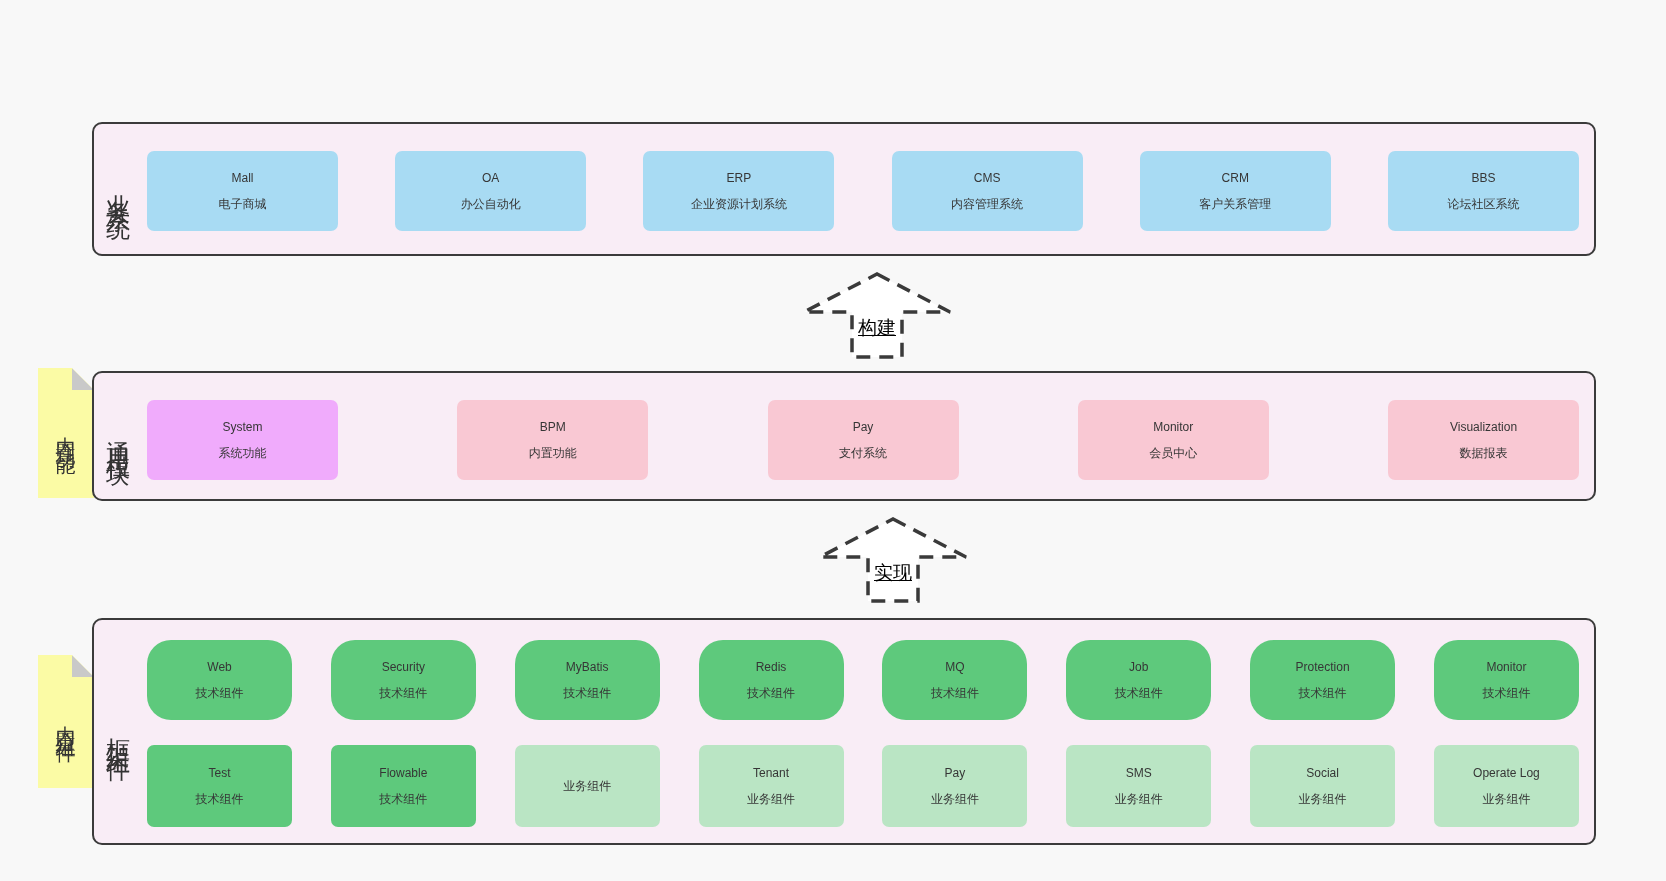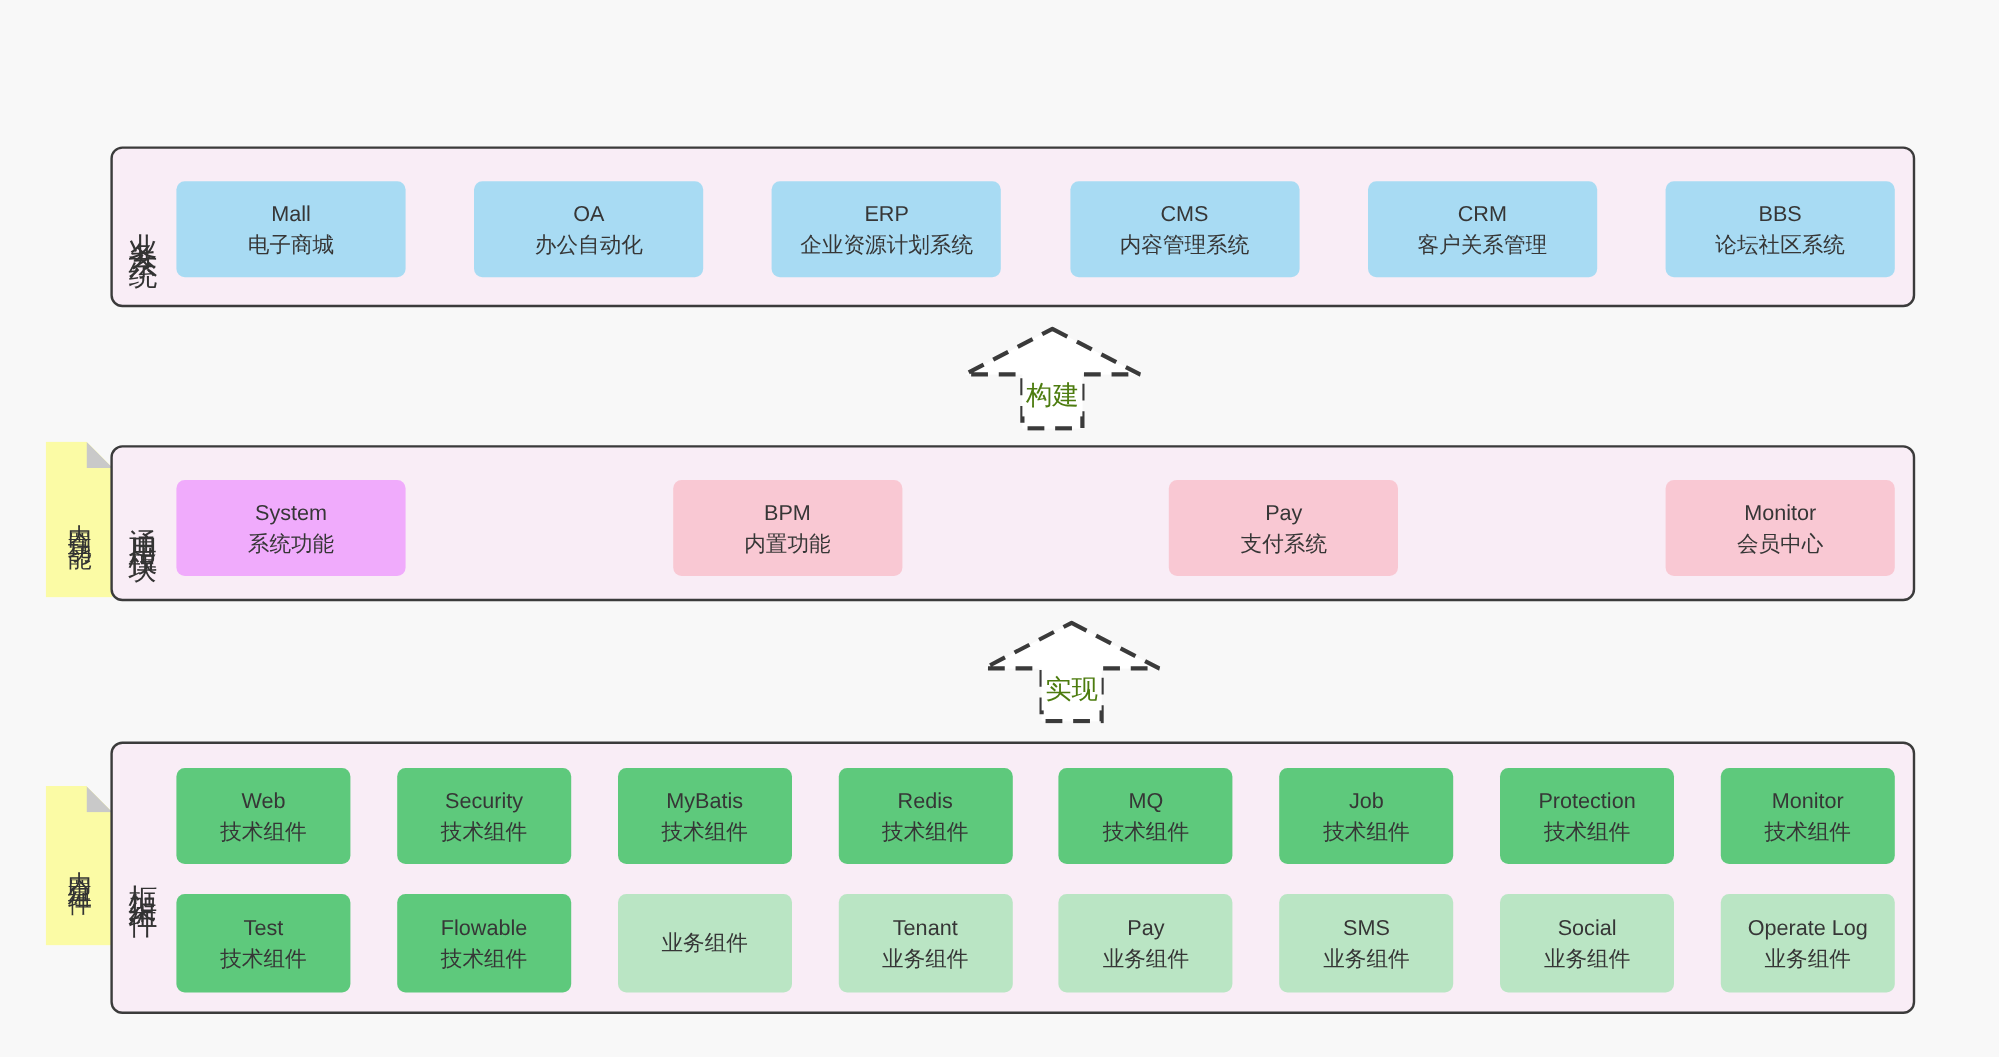--- a/index.html
+++ b/index.html
@@ -59,27 +59,27 @@
   #framework-row-1 { top: 20px;  }
   #framework-row-2 { top: 125px; }
 
   .box {
     display: flex;
     flex-direction: column;
     justify-content: center;
     align-items: center;
     text-align: center;
     border-radius: 7px;
-    font-size: 18px;
+    font-size: 12px;
     line-height: 26px;
     box-sizing: border-box;
     padding: 0 4px;
   }
   #business-row .box, #modules-row .box { width: 191px; height: 80px; }
-  #framework-row-1 .box { width: 145px; height: 80px; }
+  #framework-row-1 .box { width: 145px; height: 80px; border-radius: 24px; }
   #framework-row-2 .box { width: 145px; height: 82px; }
   #band-framework .box-name { max-width: 120px; }
 
   .v-blue        { background: #a8dbf3; }
   .v-red         { background: #f0abfc; }
   .v-pink        { background: #f9c8d3; }
   .v-green       { background: #5ec97c; }
   .v-green-light { background: #bae5c4; }
 
   .tag {
@@ -111,24 +111,25 @@
   .arrow-wrap {
     position: absolute;
     z-index: 1;
   }
   .arrow-label {
     position: absolute;
     left: 50%;
     transform: translateX(-50%);
     top: 41px;
     background: #ffffff;
-    font-size: 22px;
-    color: #4d7c0f;
+    font-size: 19px;
+    color: #000000;
     padding: 2px 3px;
     white-space: nowrap;
+    text-decoration: underline;
   }
   #arrow-build     { left: 802px; top: 272px; }
   #arrow-implement { left: 818px; top: 517px; text-align: center; }
 </style>
 </head>
 <body>
 
 <div class="band" id="band-business">
   <div class="band-label">
     <span class="vtext">业务系统</span>
@@ -186,20 +187,24 @@
         <div class="box-desc">内置功能</div>
       </div>
       <div class="box v-pink">
         <div class="box-name">Pay</div>
         <div class="box-desc">支付系统</div>
       </div>
       <div class="box v-pink">
         <div class="box-name">Monitor</div>
         <div class="box-desc">会员中心</div>
       </div>
+      <div class="box v-pink">
+        <div class="box-name">Visualization</div>
+        <div class="box-desc">数据报表</div>
+      </div>
     </div>
 </div>
 
 <div class="arrow-wrap" id="arrow-implement">
   <svg width="150" height="86" viewBox="0 0 150 86">
     <polygon points="75,2 148,40 100,40 100,84 50,84 50,40 2,40" fill="#ffffff" stroke="#3a3a3a" stroke-width="3.5" stroke-dasharray="14 9" stroke-linejoin="miter"></polygon>
   </svg>
   <div class="arrow-label">实现</div>
 </div>
 

